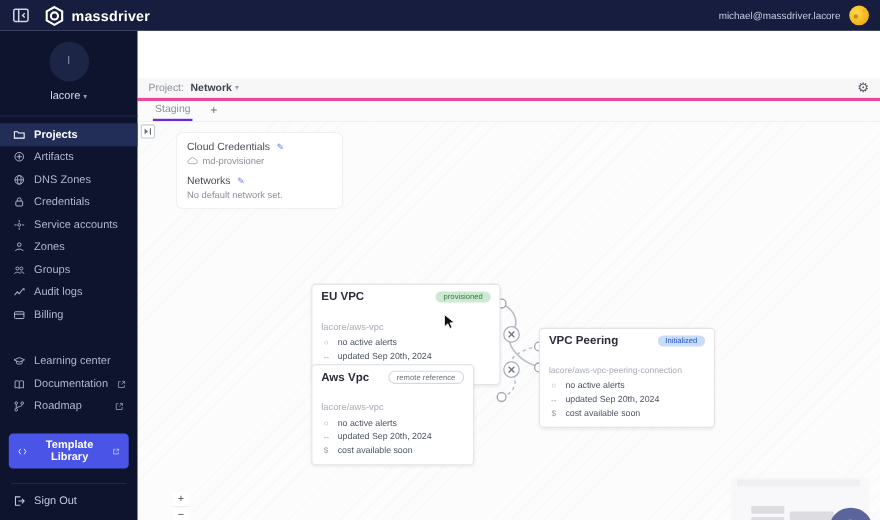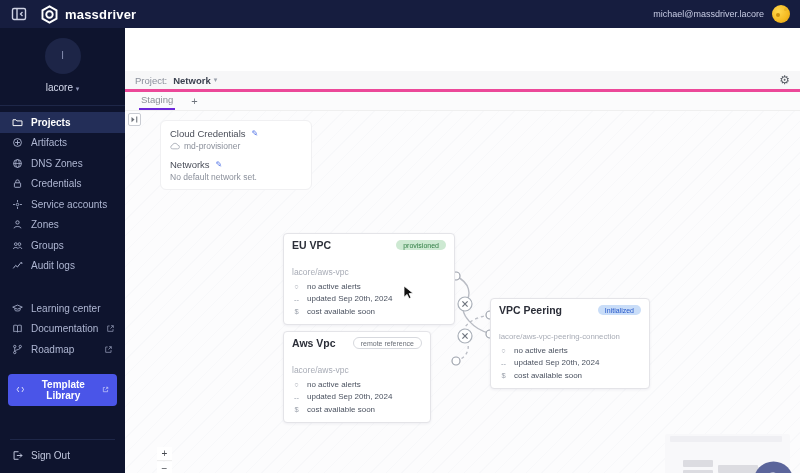--- a/index.html
+++ b/index.html
@@ -165,20 +165,27 @@
         <path d="M1.8 13c0-2.8 7.4-2.8 7.4 0M9.6 10.6c2.3-.4 4.6.4 4.6 2.4" fill="none" stroke="currentColor" stroke-width="1.2"></path>
       </svg>
     <span>Groups</span>
   </div>
   <div class="nav-item">
     <svg width="11" height="11" viewBox="0 0 16 16">
         <path d="M1.8 12.2l3.6-4.4 2.5 2.4 4.4-5.6" fill="none" stroke="currentColor" stroke-width="1.4"></path>
         <path d="M12.3 3.8h2v2" fill="none" stroke="currentColor" stroke-width="1.4"></path>
       </svg>
     <span>Audit logs</span>
+  </div>
+  <div class="nav-item">
+    <svg width="11" height="11" viewBox="0 0 16 16">
+        <rect x="1.8" y="3.5" width="12.4" height="9" rx="1.2" fill="none" stroke="currentColor" stroke-width="1.3"></rect>
+        <path d="M1.8 6.7h12.4" stroke="currentColor" stroke-width="1.3"></path>
+      </svg>
+    <span>Billing</span>
   </div>
 
   <div style="height:22px"></div>
 
   <div class="nav-item">
     <svg width="11" height="11" viewBox="0 0 16 16">
         <path d="M8 3 15 6 8 9 1 6z" fill="none" stroke="currentColor" stroke-width="1.2"></path>
         <path d="M4.2 7.6v2.9c0 1.5 7.6 1.5 7.6 0V7.6" fill="none" stroke="currentColor" stroke-width="1.2"></path>
       </svg>
     <span>Learning center</span>
@@ -284,21 +291,21 @@
       <g class="edge-x">
         <circle cx="340" cy="193" r="7" fill="#fff" stroke="#aab0b9" stroke-width="1.2"></circle>
         <path d="M337.4 190.4 l5.2 5.2 M342.6 190.4 l-5.2 5.2" stroke="#6e747d" stroke-width="1.2"></path>
       </g>
       <g class="edge-x">
         <circle cx="340" cy="225" r="7" fill="#fff" stroke="#aab0b9" stroke-width="1.2"></circle>
         <path d="M337.4 222.4 l5.2 5.2 M342.6 222.4 l-5.2 5.2" stroke="#6e747d" stroke-width="1.2"></path>
       </g>
     </svg>
 
-    <div class="node" style="left:158px; top:122px; width:172px;">
+    <div class="node" style="left:158px; top:147px; width:172px;">
       <div class="node-head">
         <span class="node-title">EU VPC</span>
         <span class="badge badge-green">provisioned</span>
       </div>
       <div class="node-pkg">lacore/aws-vpc</div>
       <div class="node-row">
           <span class="row-ic">○</span>
           <span>no active alerts</span>
         </div>
       <div class="node-row">

